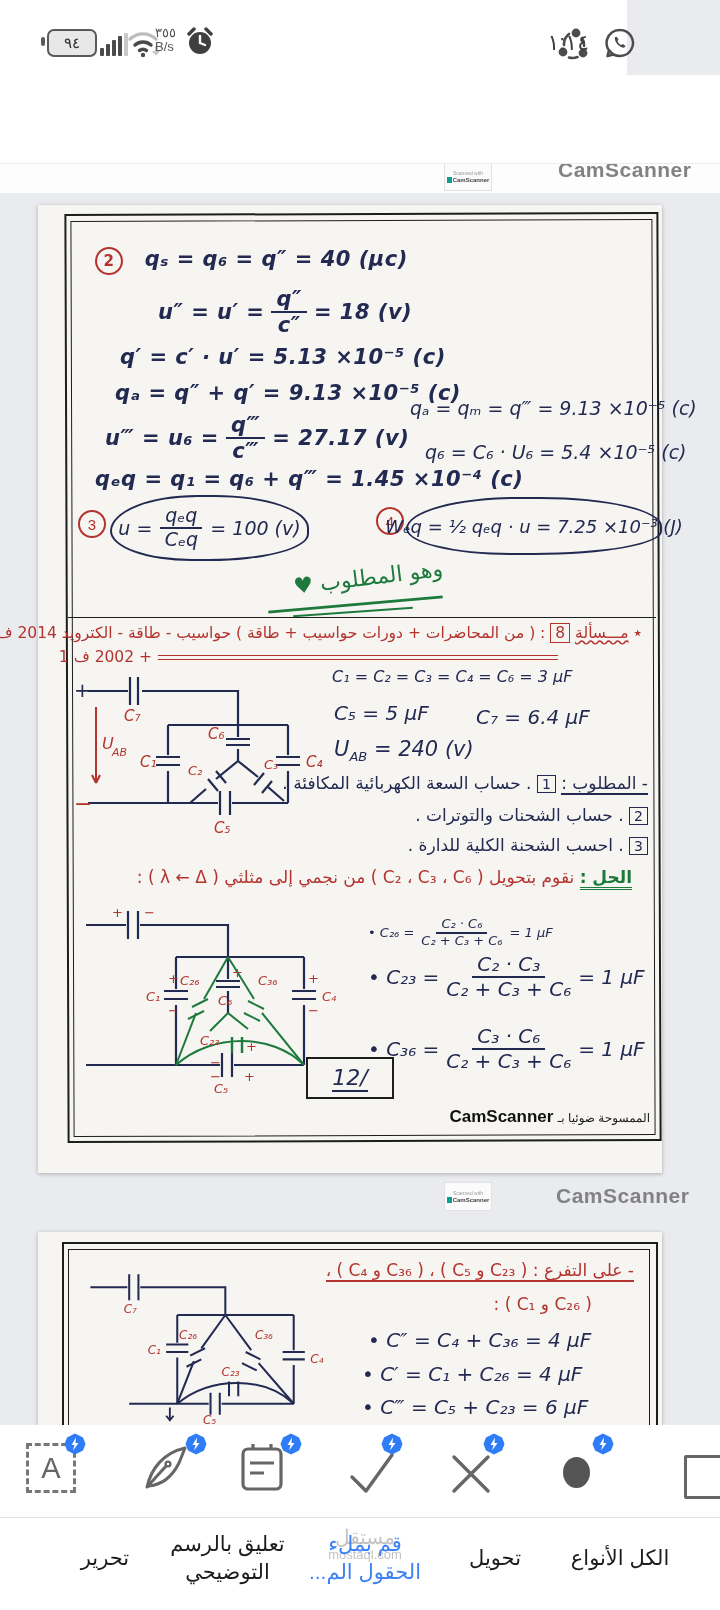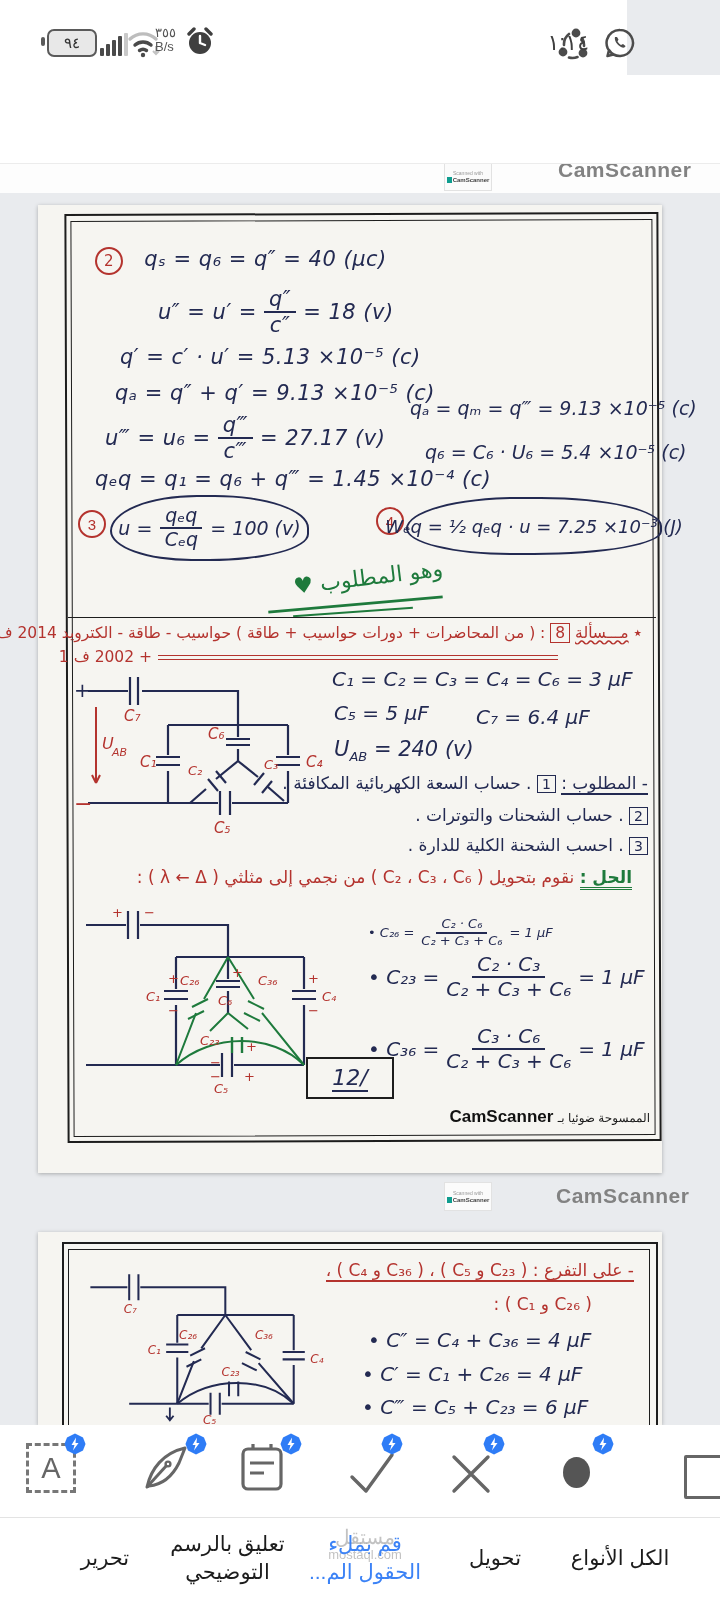--- a/index.html
+++ b/index.html
@@ -34,21 +34,21 @@
   .page1{left:38px;top:41px;width:624px;height:968px;}
   .page2{left:38px;top:1068px;width:624px;height:193px;}
   .frame{border:2.5px solid #1d1d1d;}
   .frame:before{content:"";position:absolute;left:4px;top:5px;right:4px;bottom:4px;
                 border:1.8px solid #1d1d1d;}
   
   .hw{font-family:"DejaVu Sans",sans-serif;font-style:italic;color:#232a52;white-space:nowrap;}
   .hw-ar{font-family:"DejaVu Sans",sans-serif;color:#232a52;direction:rtl;white-space:nowrap;}
   .red{color:#b4332e;}
   .green{color:#1e7a3c;}
-  .eq{font-size:21px;letter-spacing:.5px;}
+  .eq{font-size:21px;letter-spacing:.5px;font-weight:bold;}
   .circ-num{display:inline-flex;width:24px;height:24px;border:2px solid #b4332e;border-radius:50%;
             color:#b4332e;font-size:15px;align-items:center;justify-content:center;font-style:normal;}
   .frl{display:flex;align-items:center;gap:7px;}
   .frac{display:inline-flex;flex-direction:column;align-items:center;line-height:1.15;}
   .frac .num{border-bottom:2px solid currentColor;padding:0 5px;}
   .cloud{border:2px solid #232a52;border-radius:48% 52% 55% 45% / 60% 55% 45% 50%;
          display:flex;align-items:center;justify-content:center;gap:8px;}
   .boxnum{display:inline-block;border:1.6px solid #232a52;padding:0 4px;font-size:14px;
           font-style:normal;}
   .redbox{display:inline-block;border:1.6px solid #b4332e;padding:0 4px;font-style:normal;}
@@ -236,21 +236,21 @@
       <text x="46" y="93" font-size="11" fill="#b4332e">AB</text>
       <text x="58" y="58" font-size="15" fill="#b4332e">C₇</text>
       <text x="74" y="104" font-size="15" fill="#b4332e">C₁</text>
       <text x="142" y="76" font-size="15" fill="#b4332e">C₆</text>
       <text x="240" y="104" font-size="15" fill="#b4332e">C₄</text>
       <text x="122" y="112" font-size="13" fill="#b4332e">C₂</text>
       <text x="198" y="106" font-size="13" fill="#b4332e">C₃</text>
       <text x="148" y="170" font-size="15" fill="#b4332e">C₅</text>
     </svg>
 
-    <div class="abs hw" style="left:294px;top:462px;font-size:20px">C₁ = C₂ = C₃ = C₄ = C₆ = 3 μF</div>
+    <div class="abs hw" style="left:294px;top:462px;font-size:16px">C₁ = C₂ = C₃ = C₄ = C₆ = 3 μF</div>
     <div class="abs hw" style="left:296px;top:496px;font-size:20px">C₅ = 5 μF</div>
     <div class="abs hw" style="left:438px;top:500px;font-size:20px">C₇ = 6.4 μF</div>
     <div class="abs hw" style="left:296px;top:532px;font-size:21px">
       <span>U</span><sub style="font-size:13px">AB</sub>
       <span>= 240 (v)</span>
     </div>
 
     <div class="abs hw-ar" style="right:14px;top:568px;font-size:17px">
       <span style="border-bottom:2px double #232a52">- المطلوب :</span>
       <span class="boxnum">1</span>

